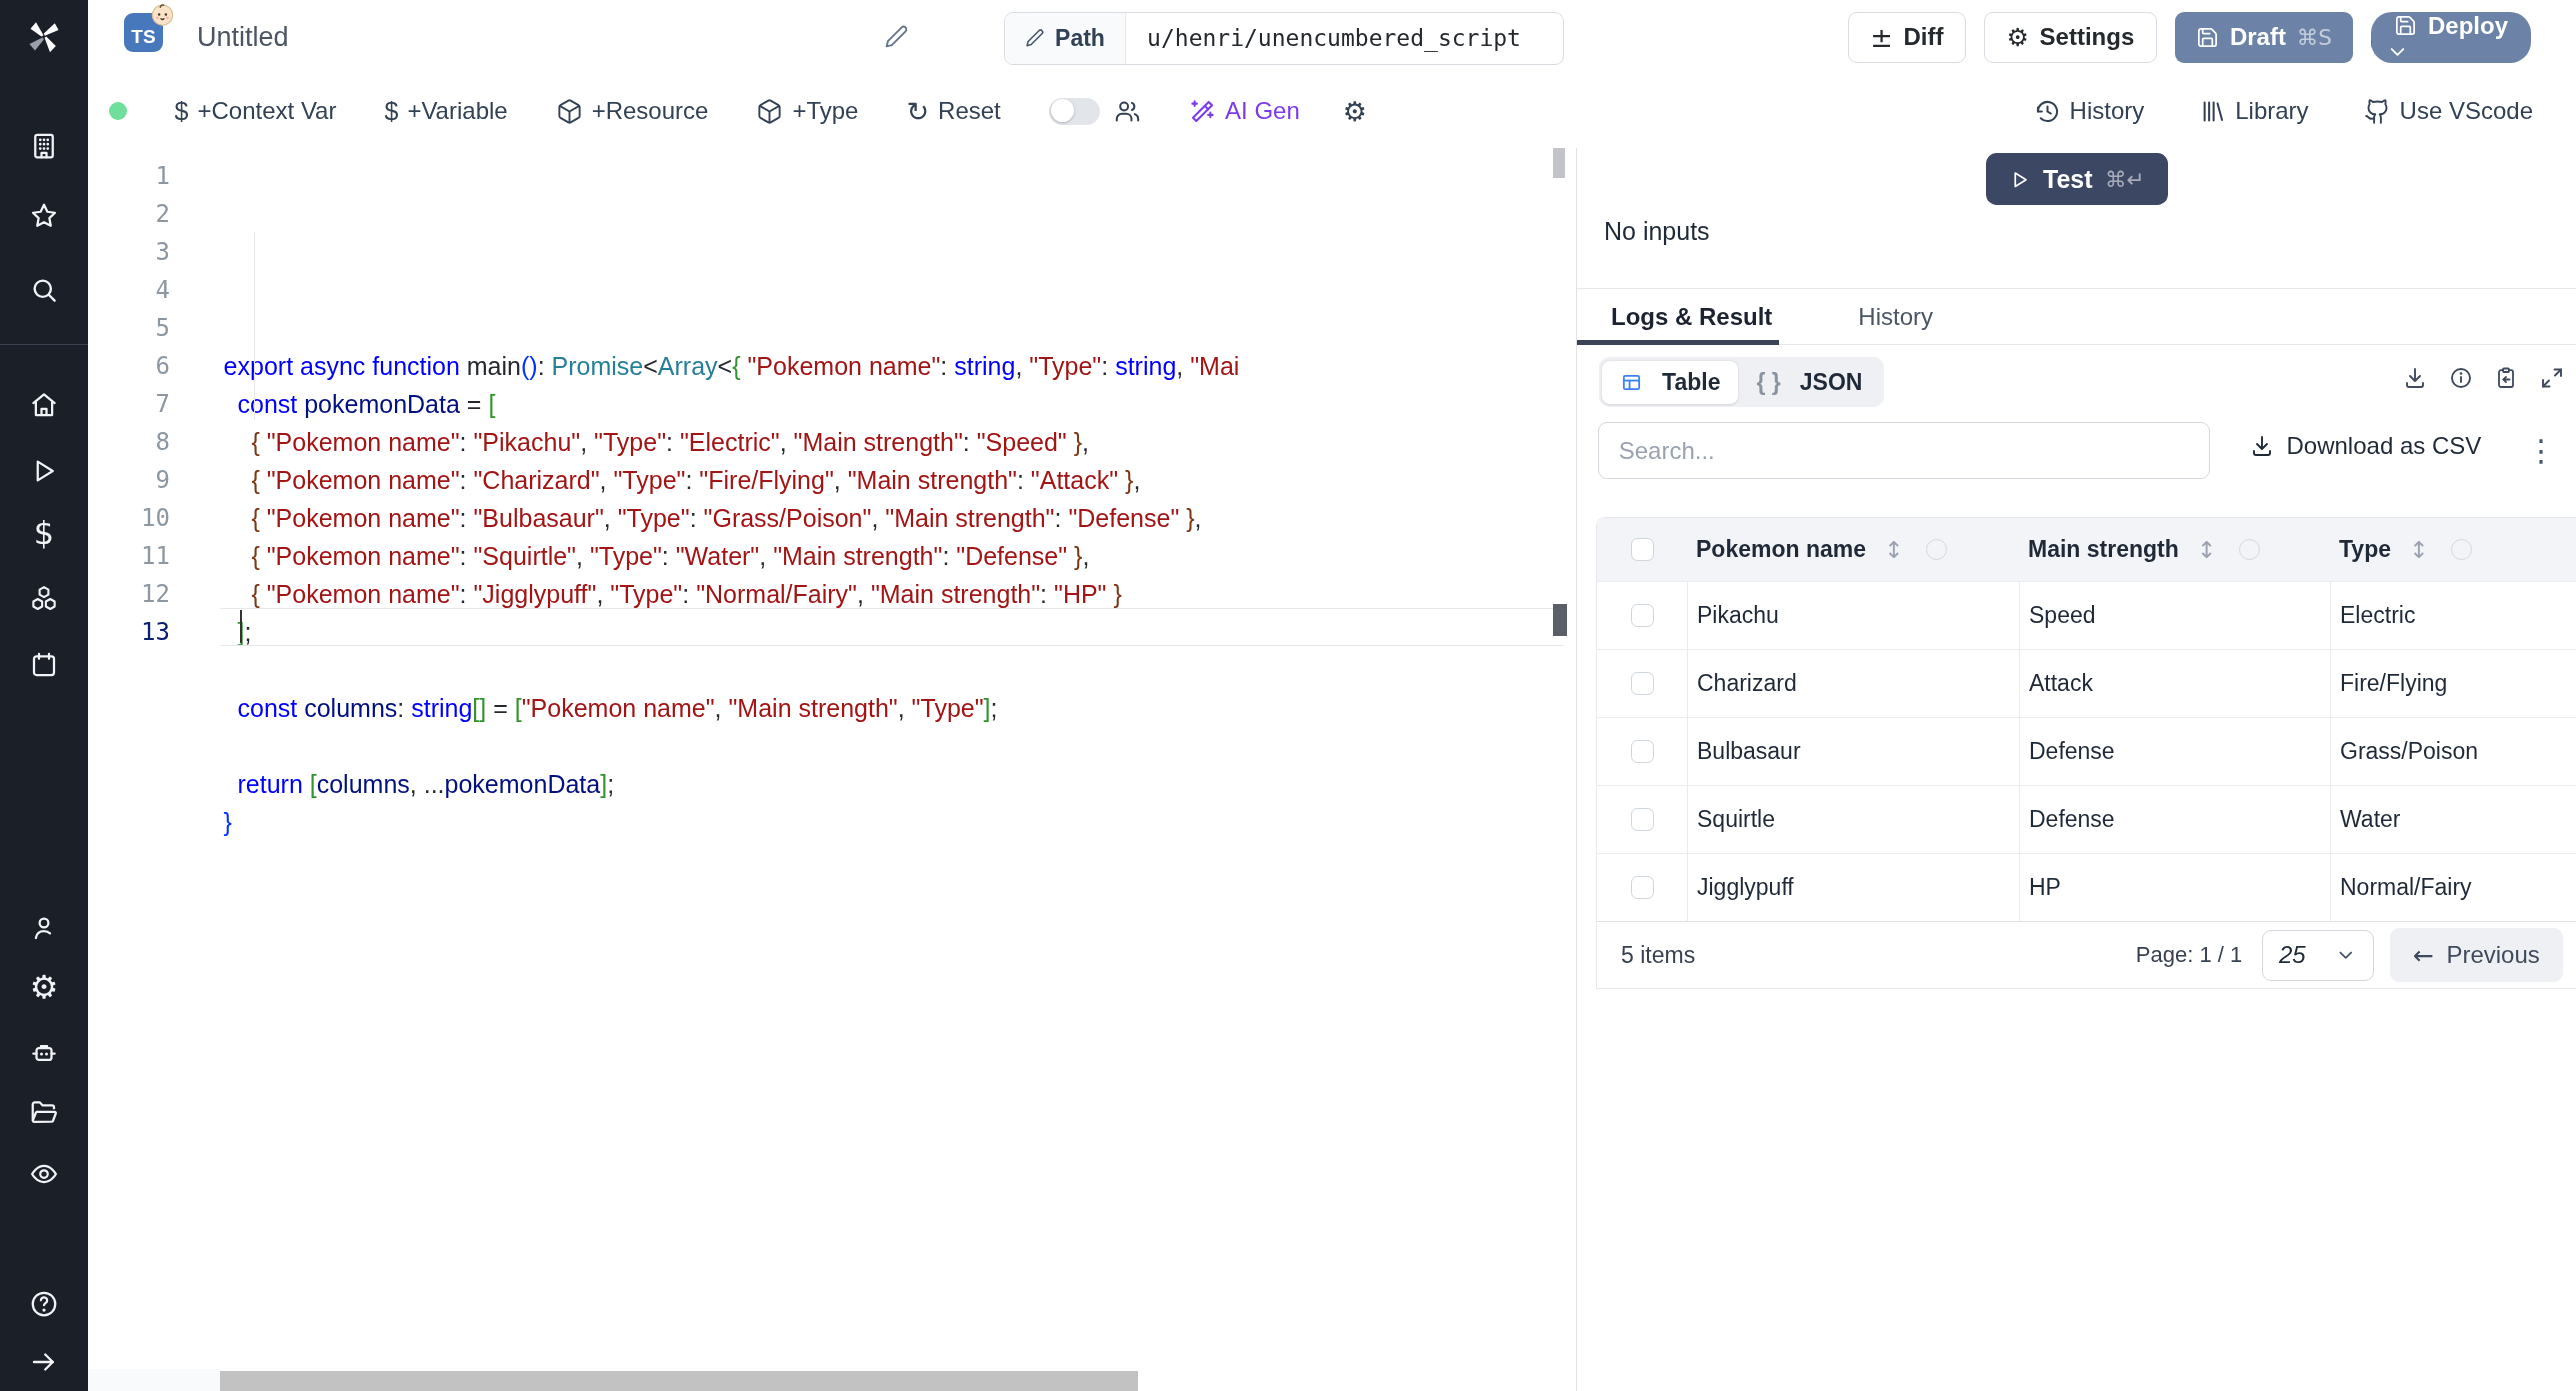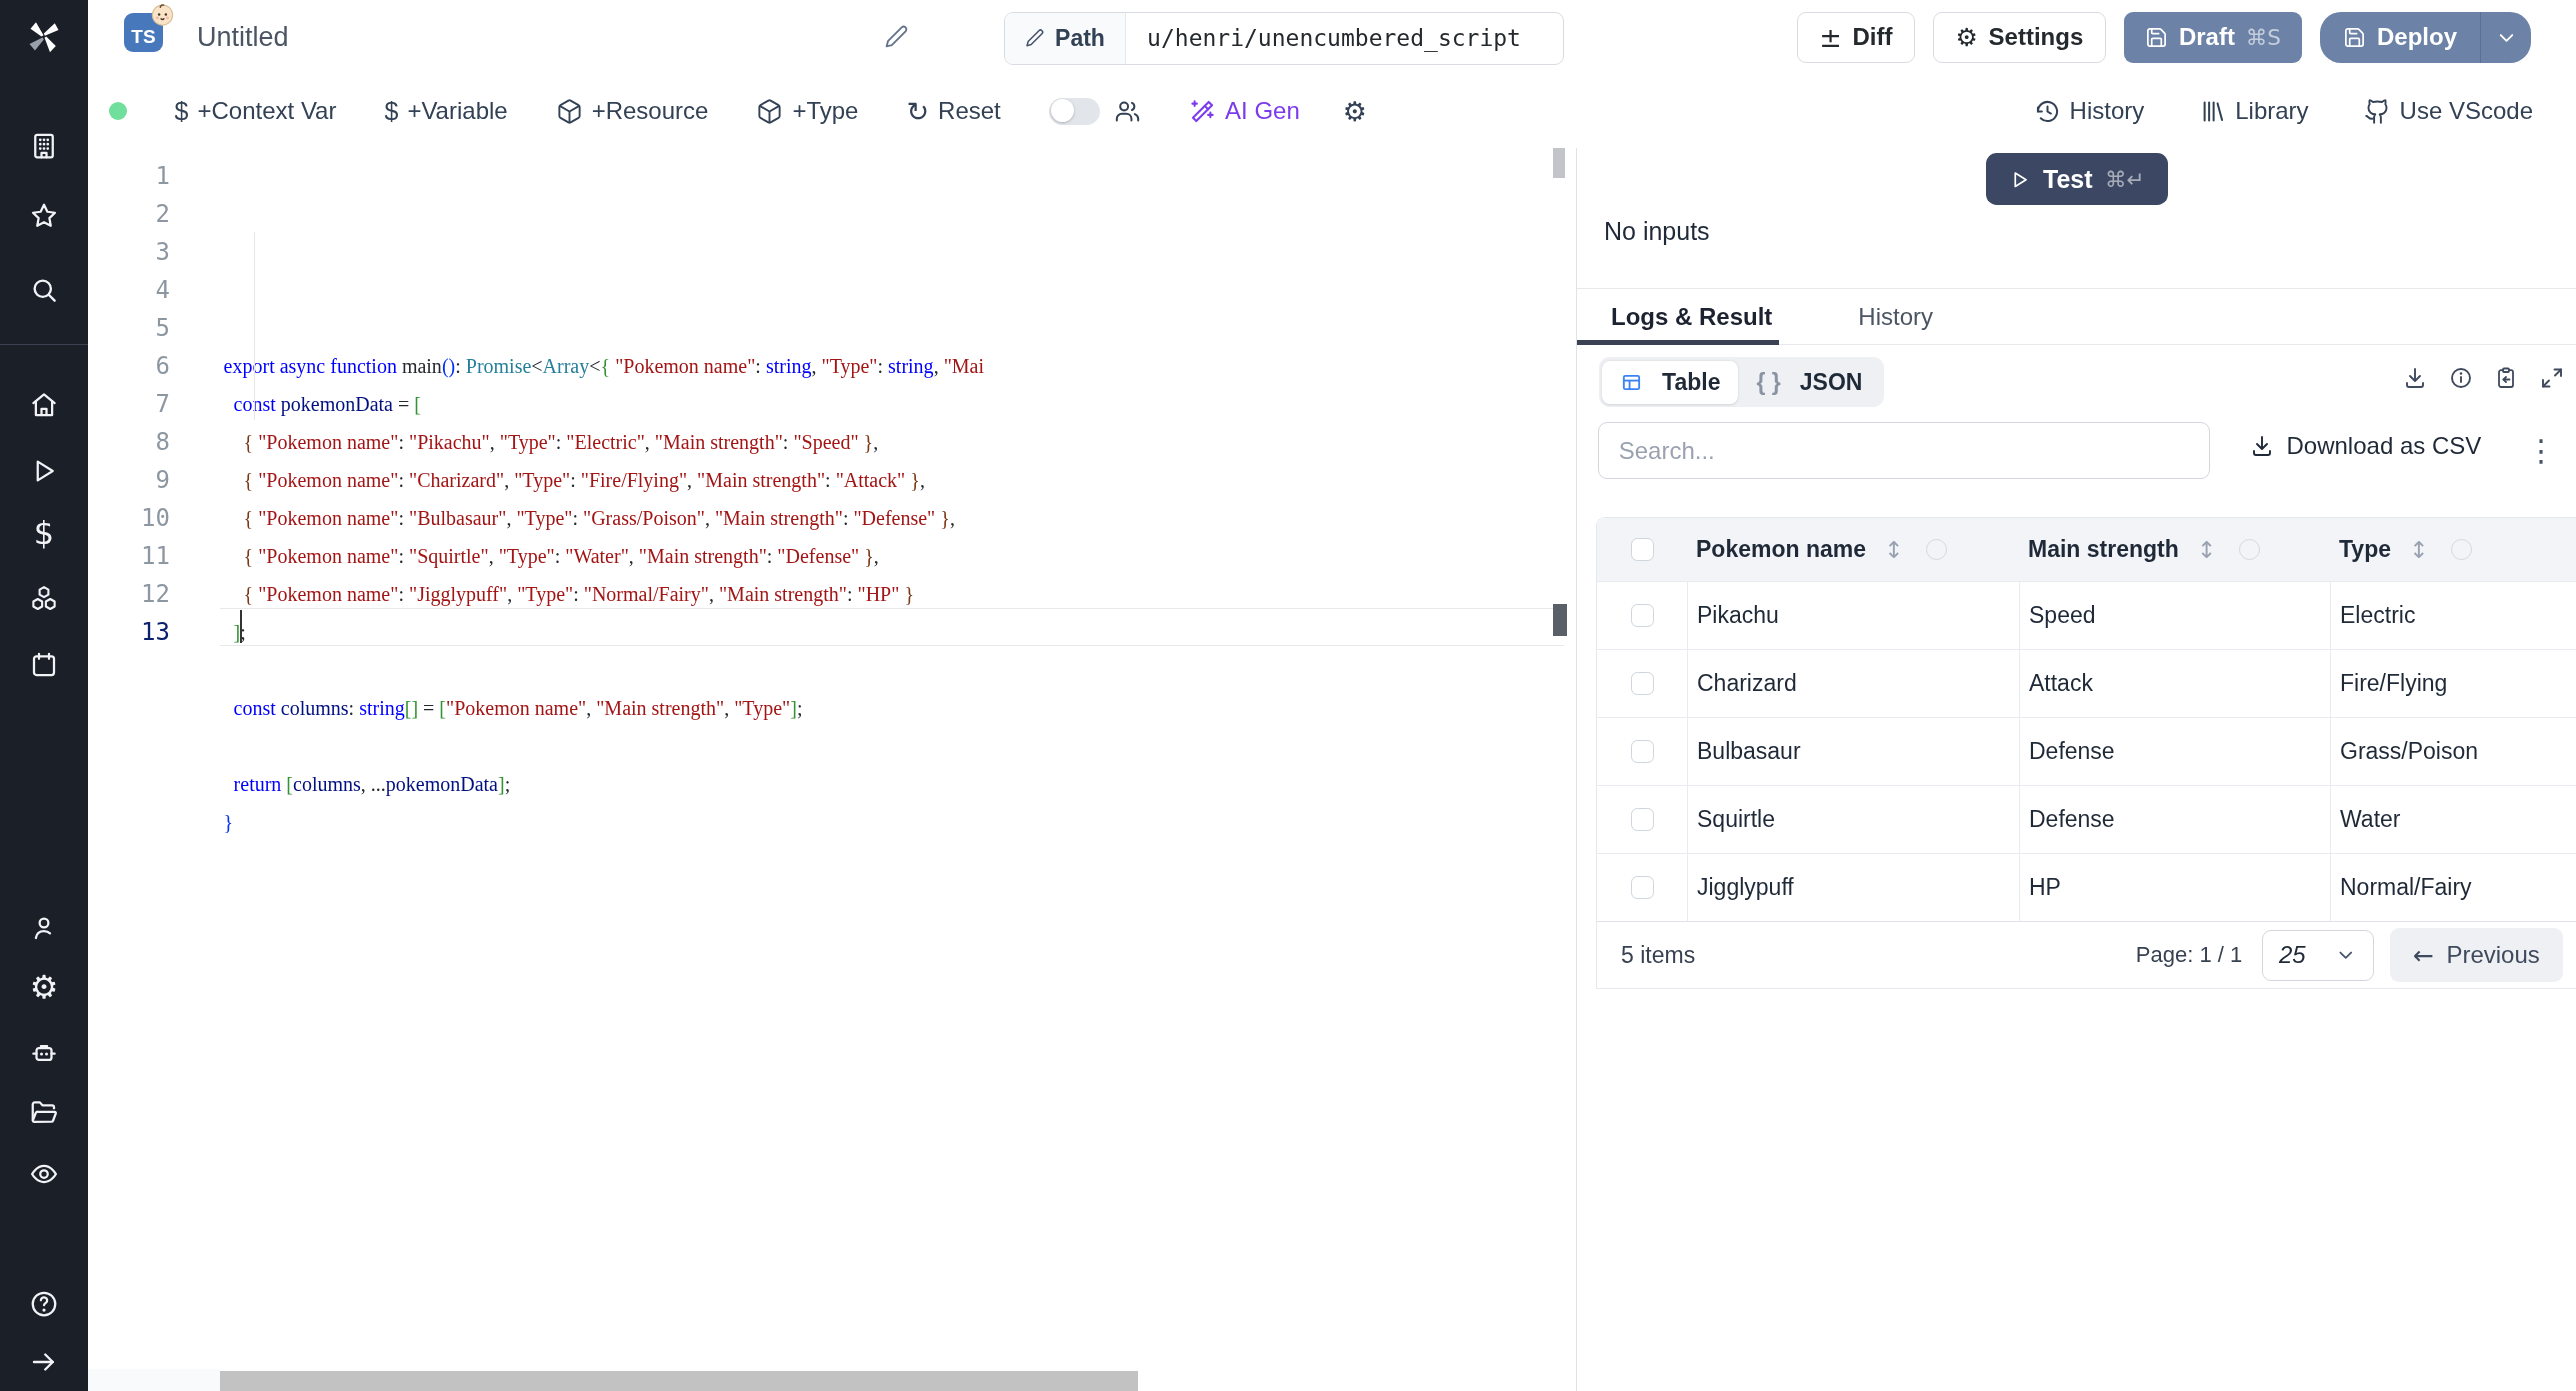--- a/index.html
+++ b/index.html
@@ -21,21 +21,21 @@
   .doc-title{position:absolute;left:109px;top:0;height:74px;display:flex;align-items:center;font-size:27px;color:#4b5563;font-weight:500;}
   .title-pencil{position:absolute;left:796px;top:24px;width:25px;height:25px;color:#64748b;cursor:pointer;}
   .path-widget{position:absolute;left:916px;top:11.6px;height:51px;border:0.9px solid #d8dce2;border-radius:9px;display:flex;align-items:stretch;overflow:hidden;background:#fff;}
   .path-label{display:flex;align-items:center;gap:10.7px;padding:0 19.7px;background:#f8fafc;border-right:0.9px solid #e5e8ec;color:#334155;font-weight:600;font-size:23px;}
   .path-value{display:flex;align-items:center;padding:0 21.5px;font-family:"DejaVu Sans Mono","Liberation Mono",monospace;font-size:23px;color:#24292e;min-width:394px;}
   .top-right{position:absolute;right:45px;top:11.6px;height:51px;display:flex;gap:18px;}
   .btn{display:flex;align-items:center;gap:10.7px;height:51px;padding:0 21.5px;border-radius:9px;font-size:24px;font-weight:600;cursor:pointer;box-sizing:border-box;}
   .btn.light{background:#fff;border:0.9px solid #d8dce2;color:#24292e;}
   .btn.blue{background:#6c82a6;color:#fff;border:none;}
   .kbd-dim{color:rgba(255,255,255,0.6);font-weight:400;font-size:21.5px;}
-  .deploy-split{display:flex;align-items:stretch;background:#6c82a6;border-radius:21px;overflow:hidden;cursor:pointer;}
+  .deploy-split{display:flex;align-items:stretch;background:#6c82a6;border-radius:21px;overflow:hidden;cursor:pointer;flex-direction:column;}
   .deploy-main{display:flex;align-items:center;gap:10.7px;padding:0 23px;color:#fff;font-size:24px;font-weight:600;}
   .deploy-caret{display:flex;align-items:center;justify-content:center;width:50px;border-left:0.9px solid #5b7093;color:#fff;}
 
   
   .toolbar{position:absolute;left:88px;top:74px;right:0;height:74px;background:#fff;border-bottom:0.9px solid #e6e8eb;display:flex;align-items:center;}
   .status-dot{width:18px;height:18px;border-radius:50%;background:#6fdf9b;margin-left:20.6px;}
   .tb-item{display:flex;align-items:center;gap:9px;margin-left:48px;color:#334155;font-size:24px;font-weight:500;cursor:pointer;white-space:nowrap;}
   .tb-item .dollar{font-size:25px;font-weight:500;}
   .toggle{width:51px;height:27px;border-radius:13.4px;background:#e2e5ea;position:relative;margin-left:48px;cursor:pointer;}
   .toggle .knob{position:absolute;left:1.8px;top:1.8px;width:23px;height:23px;border-radius:50%;background:#fff;box-shadow:0 0.9px 2.7px rgba(0,0,0,.25);}
@@ -44,21 +44,21 @@
   .tb-right{position:absolute;right:43px;display:flex;align-items:center;gap:55px;}
   .tb-right .tb-item{margin-left:0;}
 
   
   .editor{position:absolute;left:88px;top:148px;width:1488px;bottom:0;background:#fff;overflow:hidden;}
   .gutter{position:absolute;left:0;top:0;width:132px;bottom:0;padding-top:9px;box-sizing:border-box;
           font-family:"DejaVu Sans Mono","Liberation Mono",monospace;font-size:24px;line-height:38px;color:#8d97a2;text-align:right;}
   .gutter .ln-num{height:38px;padding-right:50px;}
   .gutter .ln-num.active{color:#0b216f;}
   .code{position:absolute;left:132px;top:0;right:0;bottom:0;padding:9px 0 0 3.6px;box-sizing:border-box;overflow:hidden;
-        font-family:Liberation Serif, serif;font-size:20px;line-height:38px;white-space:pre;}
+        font-family:Liberation Sans, sans-serif;font-size:25px;line-height:38px;white-space:pre;}
   .code-line{height:38px;}
   .tk-kw{color:#0000ff;} .tk-ty{color:#267f99;} .tk-str{color:#a31515;} .tk-var{color:#001080;}
   .tk-fn{color:#24292e;} .tk-pl{color:#24292e;} .tk-b1{color:#0431fa;} .tk-b2{color:#319331;} .tk-b3{color:#7b3814;}
   .cur-line{position:absolute;left:0;right:12.5px;top:460px;height:38px;border-top:1.8px solid #e8e8e8;border-bottom:1.8px solid #e8e8e8;box-sizing:border-box;}
   .indent-guide{position:absolute;left:34px;top:84px;width:0.9px;height:188px;background:#e7e7e7;}
   .caret{position:absolute;left:19.7px;top:462px;width:2.7px;height:33px;background:#333;}
   .vscroll{position:absolute;right:10.7px;top:0;width:12.5px;height:30px;background:rgba(120,125,135,.45);}
   .ovr-cursor{position:absolute;right:9px;top:456px;width:14.3px;height:32px;background:#5a5f68;}
   .hscroll{position:absolute;left:132px;bottom:0;width:918px;height:21.5px;background:#c2c2c2;}
   .sb-corner{position:absolute;left:0;bottom:0;width:132px;height:23px;background:#f8fafc;}

